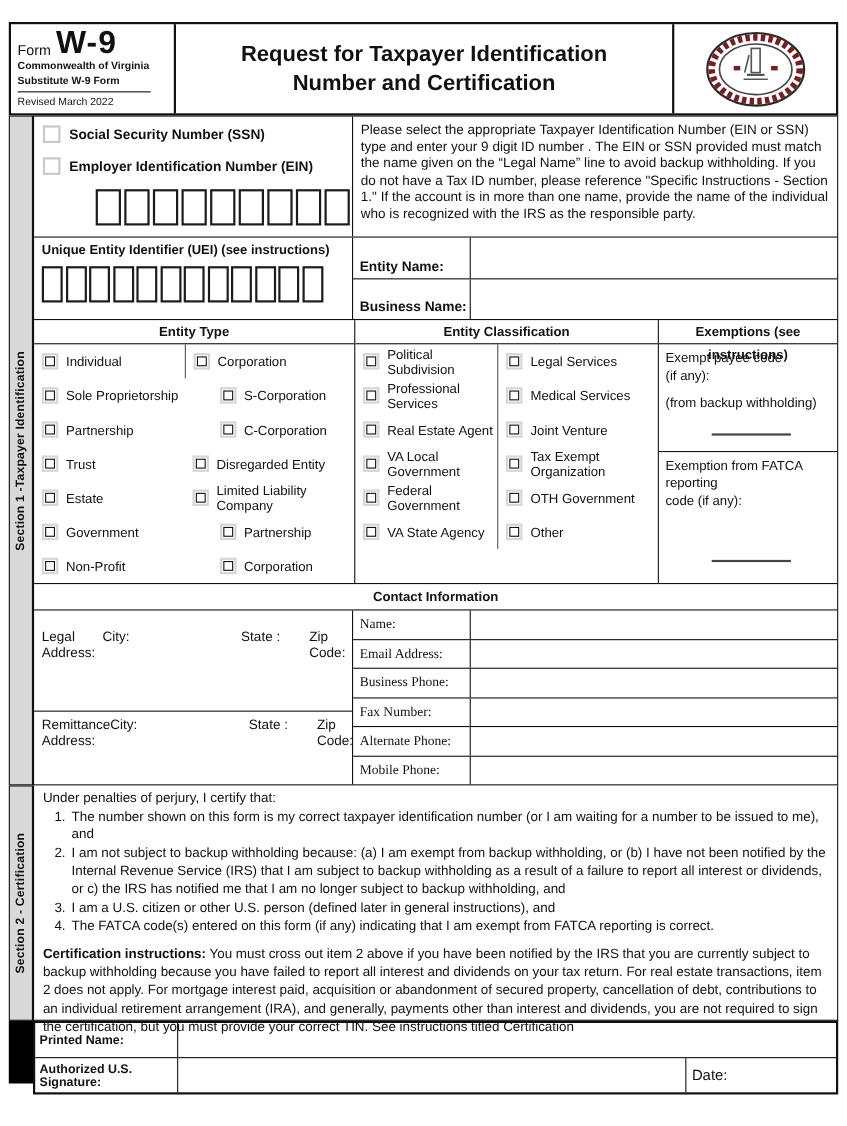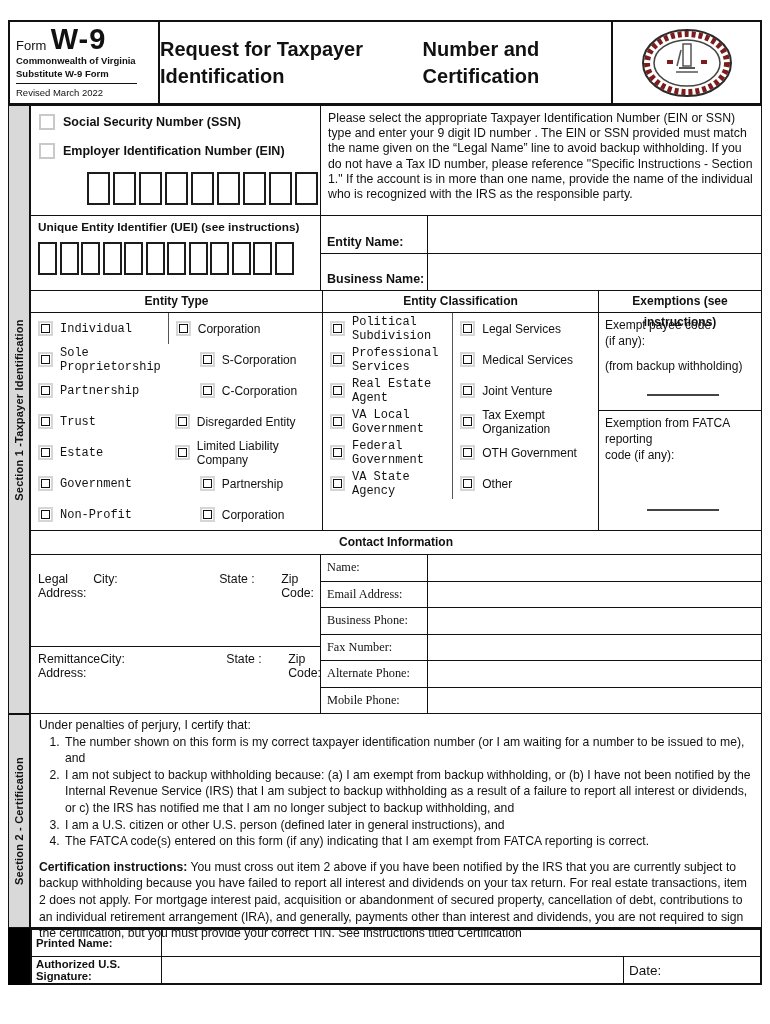--- a/index.html
+++ b/index.html
@@ -7,21 +7,21 @@
   body { font-family:"Liberation Sans", sans-serif; color:#111; }
   .page { position:relative; width:770px; height:1024px; background:#fff; overflow:hidden; }
 
   
   .hdr { position:absolute; left:8px; top:20px; width:754px; height:85px; display:flex; border:2px solid #111; }
   .hdr-form { width:150px; border-right:2px solid #111; padding:4px 21px 2px 6px; }
   .form-word { font-size:13px; display:inline-block; vertical-align:bottom; }
   .form-num { font-size:29px; font-weight:bold; display:inline-block; letter-spacing:1px; line-height:26px; }
   .org { font-size:9.5px; font-weight:bold; line-height:11px; margin-top:2px; }
   .rev { font-size:9.5px; margin-top:4px; border-top:1.5px solid #111; padding-top:3px; }
-  .hdr-title { flex:1; border-right:2px solid #111; display:flex; flex-direction:row; justify-content:center; align-items:center; font-size:20px; font-weight:bold; line-height:27px; }
+  .hdr-title { flex:1; border-right:2px solid #111; display:flex; flex-direction:column; justify-content:center; align-items:center; font-size:20px; font-weight:bold; line-height:27px; }
   .hdr-seal { width:147px; display:flex; align-items:center; justify-content:center; }
 
   
   .sidebar { position:absolute; left:8px; width:22px; background:#d9d9d9; border:1.5px solid #111; }
   .sidebar span { position:absolute; left:50%; top:50%; transform:translate(-50%,-50%) rotate(180deg); writing-mode:vertical-rl; font-size:11px; font-weight:bold; white-space:nowrap; letter-spacing:.2px; }
   .sb1 { top:105px; height:609px; }
   .sb2 { top:714px; height:214px; }
   .sb-black { position:absolute; left:8px; top:928px; width:22px; height:57px; background:#000; }
 
   
@@ -45,21 +45,21 @@
   .namelabel { width:107px; border-right:1.5px solid #111; font-size:12.5px; font-weight:bold; display:flex; align-items:flex-end; padding:0 0 4px 6px; }
   .namefield { flex:1; }
 
   .rowC { height:240px; display:flex; border-bottom:1.5px solid #111; }
   .colET { width:292px; border-right:1.5px solid #111; }
   .colEC { width:276px; border-right:1.5px solid #111; }
   .colEX { flex:1; }
   .colhdr { height:22px; border-bottom:1.5px solid #111; font-size:12px; font-weight:bold; text-align:center; line-height:21px; }
   .ckrow { height:31px; display:flex; align-items:center; }
   .ckcell { display:flex; align-items:center; font-size:12px; padding-left:7px; height:100%; }
-  .ckcell.c1 { width:47%;font-family:Liberation Mono, monospace; }
+  .ckcell.c1 { width:47%; }
   .ckcell.c2 { width:53%; }
   .ckcell.vline { border-left:1px solid #555; }
   .ckcell.ind { padding-left:32px; }
   .cb { width:15px; height:15px; border:2px solid #d6d6d6; background:#fff; position:relative; margin-right:7px; flex:none; }
   .cb::after { content:""; position:absolute; left:1px; top:1px; width:7px; height:7px; border:1.5px solid #111; }
   .ex-top { height:98px; border-bottom:1.5px solid #111; padding:4px 6px; font-size:12px; line-height:16px; }
   .ex-bot { padding:4px 6px; font-size:12px; line-height:16px; }
   .wline { border-bottom:2px solid #444; width:72px; margin:14px 0 0 42px; height:8px; }
 
   .rowD { height:24px; border-bottom:1.5px solid #111; font-size:12px; font-weight:bold; text-align:center; line-height:23px; }
@@ -79,21 +79,21 @@
   .crow .cfield { flex:1; }
 
   
   .content2 { position:absolute; left:30px; top:714px; width:732px; height:214px; border:1.5px solid #111; border-top:none; padding:3px 8px 0 8px; font-size:12.2px; line-height:16.6px; }
   .content2 ol { margin:0 0 0 8px; padding-left:16px; }
   .content2 li { margin:0; padding-left:2px; }
   .certinstr { margin-top:9px; }
   .certinstr b { font-weight:bold; }
 
   
-  .sigblock { position:absolute; left:30px; top:928px; width:732px; height:57px; border:2px solid #111; display:flex; flex-direction:column; }
+  .sigblock { position:absolute; left:30px; top:928px; width:732px; height:67px; border:2px solid #111; display:flex; flex-direction:column; }
   .sigrow { flex:1; display:flex; }
   .sigrow + .sigrow { border-top:1.5px solid #111; }
   .siglabel { width:130px; border-right:1.5px solid #111; font-size:11.3px; font-weight:bold; display:flex; align-items:center; padding-left:4px; }
   .sigfield { flex:1; }
   .datecell { width:137px; border-left:1.5px solid #111; font-size:13.5px; display:flex; align-items:center; padding-left:5px; }
 
   .seal-svg { display:block; }
 </style>
 </head>
 <body>

